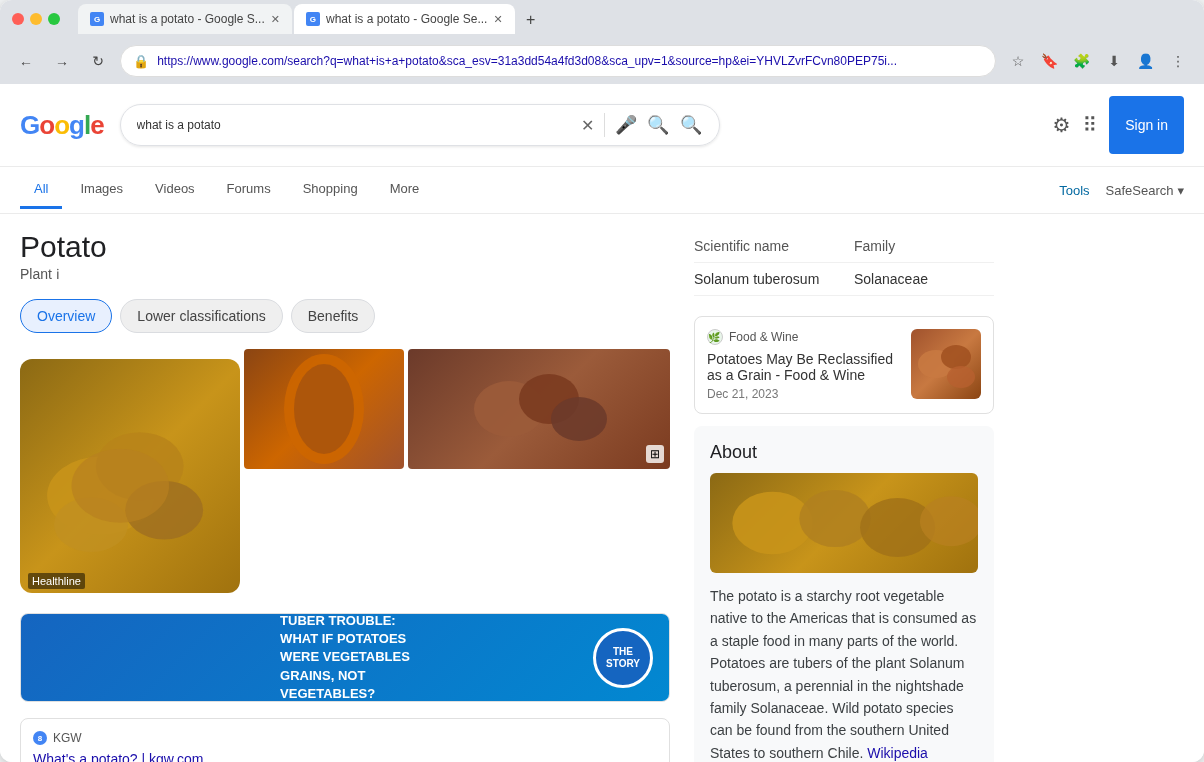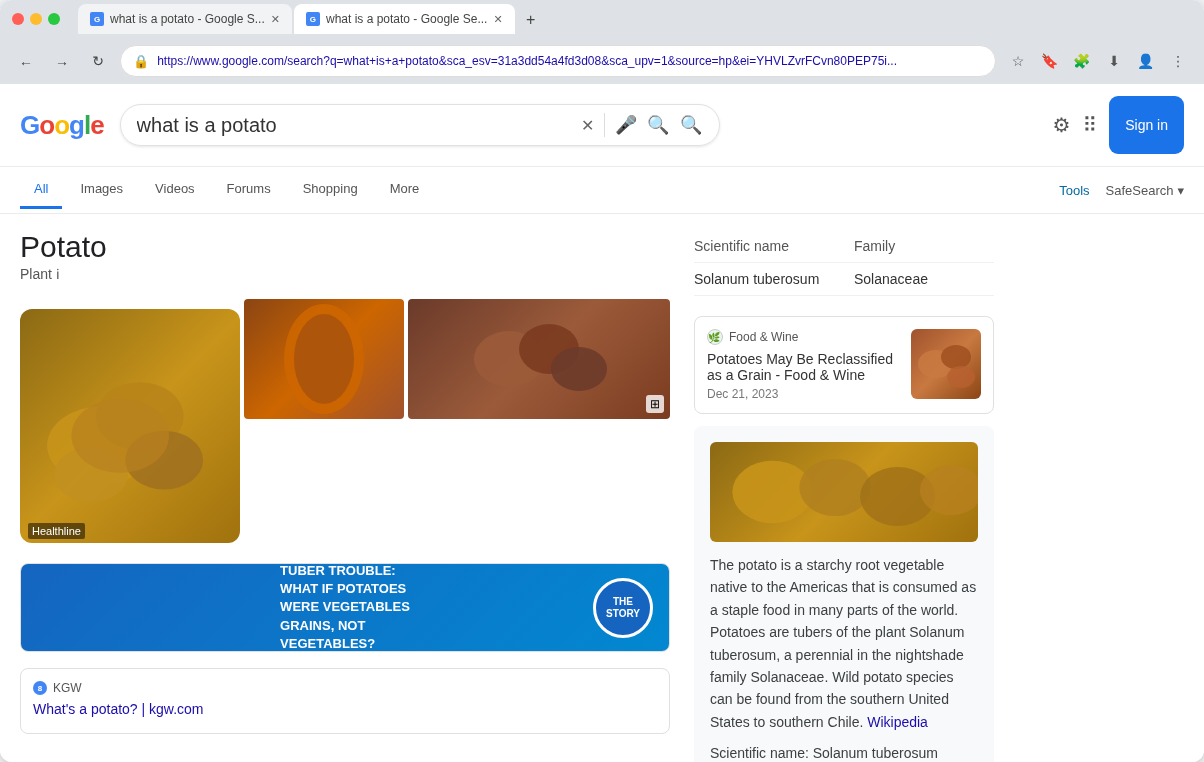--- a/index.html
+++ b/index.html
@@ -36,31 +36,31 @@
     .google-header { display: flex; align-items: center; padding: 12px 20px; gap: 16px; border-bottom: 1px solid #ebebeb; }
     .google-logo { font-size: 26px; font-weight: bold; letter-spacing: -1px; cursor: pointer; }
     .logo-b { color: #4285f4; }
     .logo-l { color: #ea4335; }
     .logo-u { color: #fbbc04; }
     .logo-e { color: #4285f4; }
     .logo-2 { color: #34a853; }
     .logo-3 { color: #ea4335; }
 
     .search-bar { flex: 1; max-width: 600px; height: 42px; border: 1px solid #dfe1e5; border-radius: 24px; display: flex; align-items: center; padding: 0 16px; gap: 10px; box-shadow: 0 1px 3px rgba(0,0,0,0.1); }
-    .search-input { flex: 1; border: none; outline: none; font-size: 20px; color: #333; }
+    .search-input { flex: 1; border: none; outline: none; font-size: 12px; color: #333; }
     .search-icon { color: #4285f4; font-size: 18px; cursor: pointer; }
     .search-clear { color: #666; cursor: pointer; font-size: 16px; }
     .search-divider { width: 1px; height: 24px; background: #ddd; }
     .search-voice { color: #4285f4; cursor: pointer; font-size: 18px; }
     .search-lens { color: #4285f4; cursor: pointer; font-size: 18px; }
 
     .header-right { display: flex; align-items: center; gap: 12px; margin-left: auto; }
     .settings-icon { color: #555; cursor: pointer; font-size: 20px; }
     .apps-icon { color: #555; cursor: pointer; font-size: 20px; }
-    .sign-in-btn { background: #1a73e8; color: white; border: none; border-radius: 9px; padding: 21px 16px; font-size: 14px; cursor: pointer; font-weight: 500; }
+    .sign-in-btn { background: #1a73e8; color: white; border: none; border-radius: 4px; padding: 21px 16px; font-size: 14px; cursor: pointer; font-weight: 500; }
 
     
     .search-nav { display: flex; align-items: center; padding: 4px 20px; border-bottom: 1px solid #ebebeb; gap: 4px; }
     .search-tab { padding: 10px 14px; font-size: 13px; color: #555; cursor: pointer; border-bottom: 3px solid transparent; text-decoration: none; display: flex; align-items: center; gap: 6px; }
     .search-tab.active { color: #1a73e8; border-bottom: 3px solid #1a73e8; }
     .tools-btn { margin-left: auto; padding: 8px 12px; font-size: 13px; color: #0369a1; cursor: pointer; }
     .safesearch { font-size: 13px; color: #555; cursor: pointer; display: flex; align-items: center; gap: 4px; }
 
     
     .results-container { display: flex; padding: 16px 20px; gap: 24px; }
@@ -215,20 +215,25 @@
       <div class="results-left">
 
         <div class="potato-header">
           <div class="potato-title">Potato</div>
           <div class="potato-subtitle">
             <span>Plant</span>
             <span style="cursor:pointer;font-size:14px;">ℹ</span>
           </div>
         </div>
 
+        <div class="knowledge-tabs">
+          <button class="knowledge-tab active">Overview</button>
+          <button class="knowledge-tab">Lower classifications</button>
+          <button class="knowledge-tab">Benefits</button>
+        </div>
 
         <div class="image-grid">
           <div class="img-main potato-bg-1" style="border-radius:12px;position:relative;margin-top:10px;">
 
             <svg width="100%" height="100%" viewBox="0 0 220 240" style="position:absolute;top:0;left:0;">
               <ellipse cx="80" cy="140" rx="55" ry="40" fill="#c8941a" opacity="0.9"></ellipse>
               <ellipse cx="120" cy="110" rx="45" ry="35" fill="#b8841a" opacity="0.9"></ellipse>
               <ellipse cx="145" cy="155" rx="40" ry="30" fill="#a07020" opacity="0.85"></ellipse>
               <ellipse cx="70" cy="170" rx="38" ry="28" fill="#c09020" opacity="0.8"></ellipse>
               <ellipse cx="100" cy="130" rx="50" ry="38" fill="#b88020" opacity="0.7"></ellipse>
@@ -305,20 +310,21 @@
           <div class="fw-image potato-bg-4" style="border-radius:6px;width:70px;height:70px;flex-shrink:0;">
             <svg width="70" height="70" viewBox="0 0 70 70">
               <ellipse cx="25" cy="35" rx="18" ry="14" fill="#c87941" opacity="0.9"></ellipse>
               <ellipse cx="45" cy="28" rx="15" ry="12" fill="#a05020" opacity="0.85"></ellipse>
               <ellipse cx="50" cy="48" rx="14" ry="11" fill="#b86030" opacity="0.8"></ellipse>
             </svg>
           </div>
         </div>
 
         <div class="about-section">
+          <div class="about-title">About</div>
 
           <div style="width:100%;height:100px;border-radius:6px;margin-bottom:12px;overflow:hidden;" class="potato-bg-5">
             <svg width="100%" height="100%" viewBox="0 0 300 100">
               <ellipse cx="70" cy="50" rx="45" ry="35" fill="#c8941a" opacity="0.9"></ellipse>
               <ellipse cx="140" cy="45" rx="40" ry="32" fill="#b08020" opacity="0.85"></ellipse>
               <ellipse cx="210" cy="55" rx="42" ry="33" fill="#a07018" opacity="0.8"></ellipse>
               <ellipse cx="270" cy="48" rx="35" ry="28" fill="#b88020" opacity="0.75"></ellipse>
             </svg>
           </div>
 

